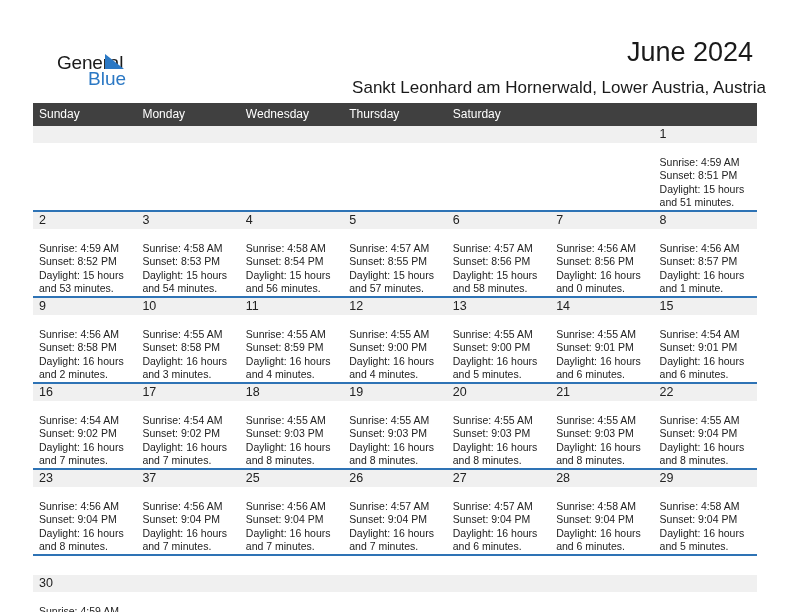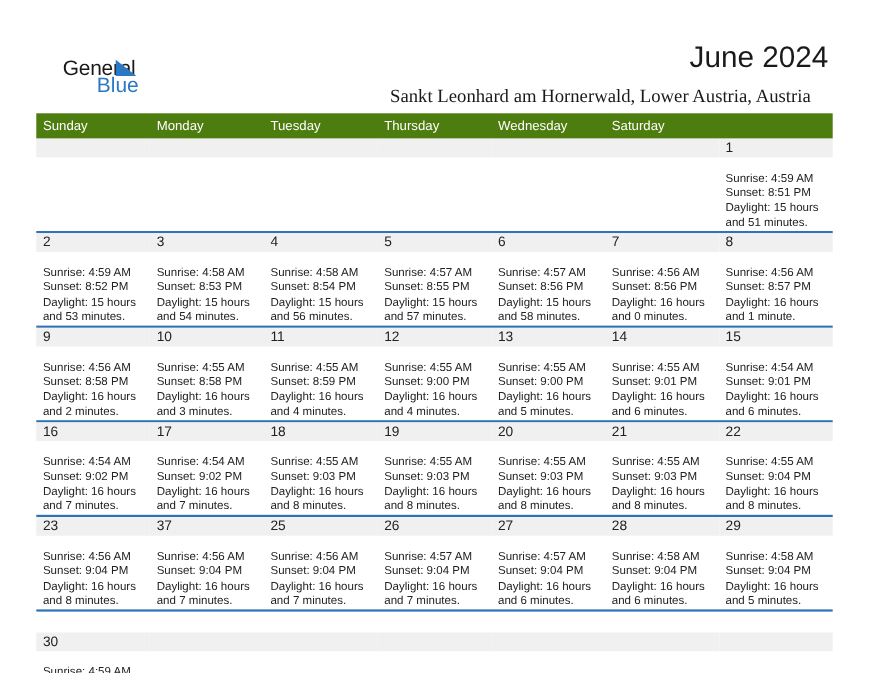--- a/index.html
+++ b/index.html
@@ -3,23 +3,23 @@
   <meta charset="utf-8">
   <style>
     html, body { margin: 0; padding: 0; background: #ffffff; }
     body { width: 792px; height: 612px; position: relative; overflow: hidden;
            font-family: "Liberation Sans", "DejaVu Sans", sans-serif; color: #222; }
     .logo { position: absolute; left: 36px; top: 52px; width: 100px; height: 36px; }
     .logo-general { position: absolute; left: 0; top: 0; font-size: 19px; color: #1a1a1a; letter-spacing: -0.2px; margin-left: 21px; }
     .logo-blue { position: absolute; left: 52px; top: 16px; font-size: 19px; color: #2b78c4; }
     .logo-tri-wrap { position: absolute; left: 69px; top: 2px; width: 20px; height: 16px; }
     .title { position: absolute; right: 39px; top: 37px; font-size: 27px; color: #1a1a1a; }
-    .subtitle { position: absolute; right: 55px; top: 78px; font-size: 17px; color: #1a1a1a; font-family: Liberation Serif, serif; }
+    .subtitle { position: absolute; right: 26px; top: 78px; font-size: 17px; color: #1a1a1a; }
     .calendar { position: absolute; left: 33px; top: 103px; width: 724px; }
-    .head-row { display: grid; grid-template-columns: repeat(7, 1fr); background: #4d7c0f; height: 23px; }
+    .head-row { display: grid; grid-template-columns: repeat(7, 1fr); background: #404040; height: 23px; }
     .head-cell { color: #fff; font-size: 12px; line-height: 23px; padding-left: 6px; }
     .week { display: grid; grid-template-columns: repeat(7, 1fr); border-bottom: 2px solid #2e73b5; }
     .week.last { border-bottom: none; margin-top: 19px; }
     .cell { font-size: 10.5px; line-height: 13.4px; }
     .daynum { background: #f0f0f0; font-size: 12.5px; height: 17px; line-height: 17px; padding-left: 6px; }
     .week .spacer { background: #f0f0f0; height: 17px; }
     .info { padding-left: 6px; padding-top: 13px; height: 54px; }
     .week.last .info { height: 56px; }
   </style>
 </head>
@@ -35,23 +35,22 @@
   <span class="logo-blue">Blue</span>
 </div>
 
 <div class="title">June 2024</div>
 <div class="subtitle">Sankt Leonhard am Hornerwald, Lower Austria, Austria</div>
 
 <div class="calendar">
   <div class="head-row" id="head-row">
       <div class="head-cell">Sunday</div>
       <div class="head-cell">Monday</div>
-      <div class="head-cell">Tuesday</div>
+      <div class="head-cell">Wednesday</div>
       <div class="head-cell">Thursday</div>
-      <div class="head-cell">Wednesday</div>
       <div class="head-cell">Saturday</div>
     </div>
   <div id="weeks">
       <div class="week">
         <div class="cell">
           <div class="spacer"></div>
           <div class="info"></div>
         </div>
         <div class="cell">
           <div class="spacer"></div>

